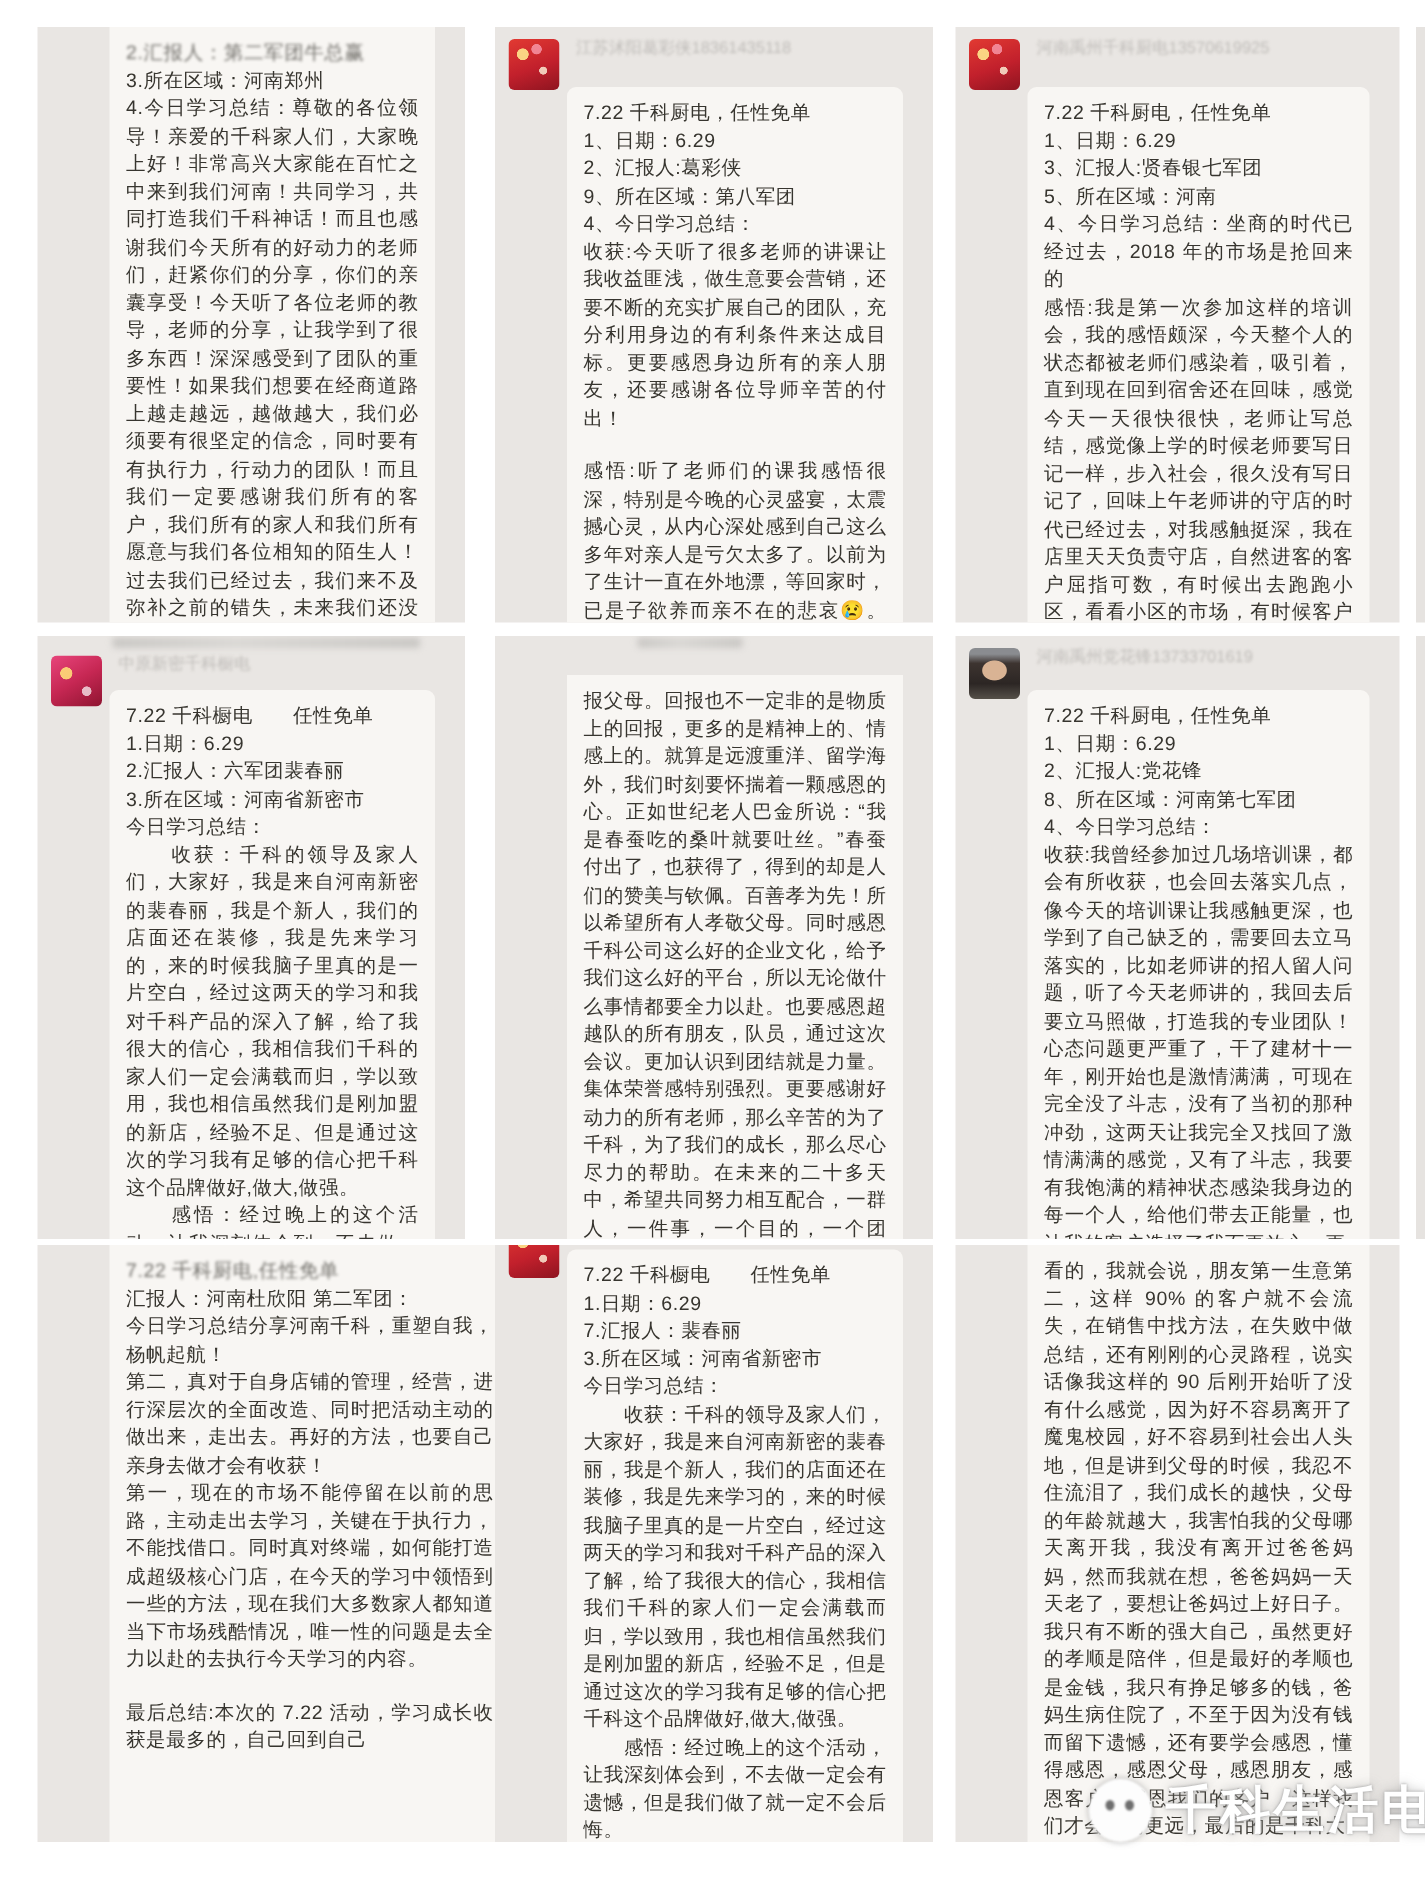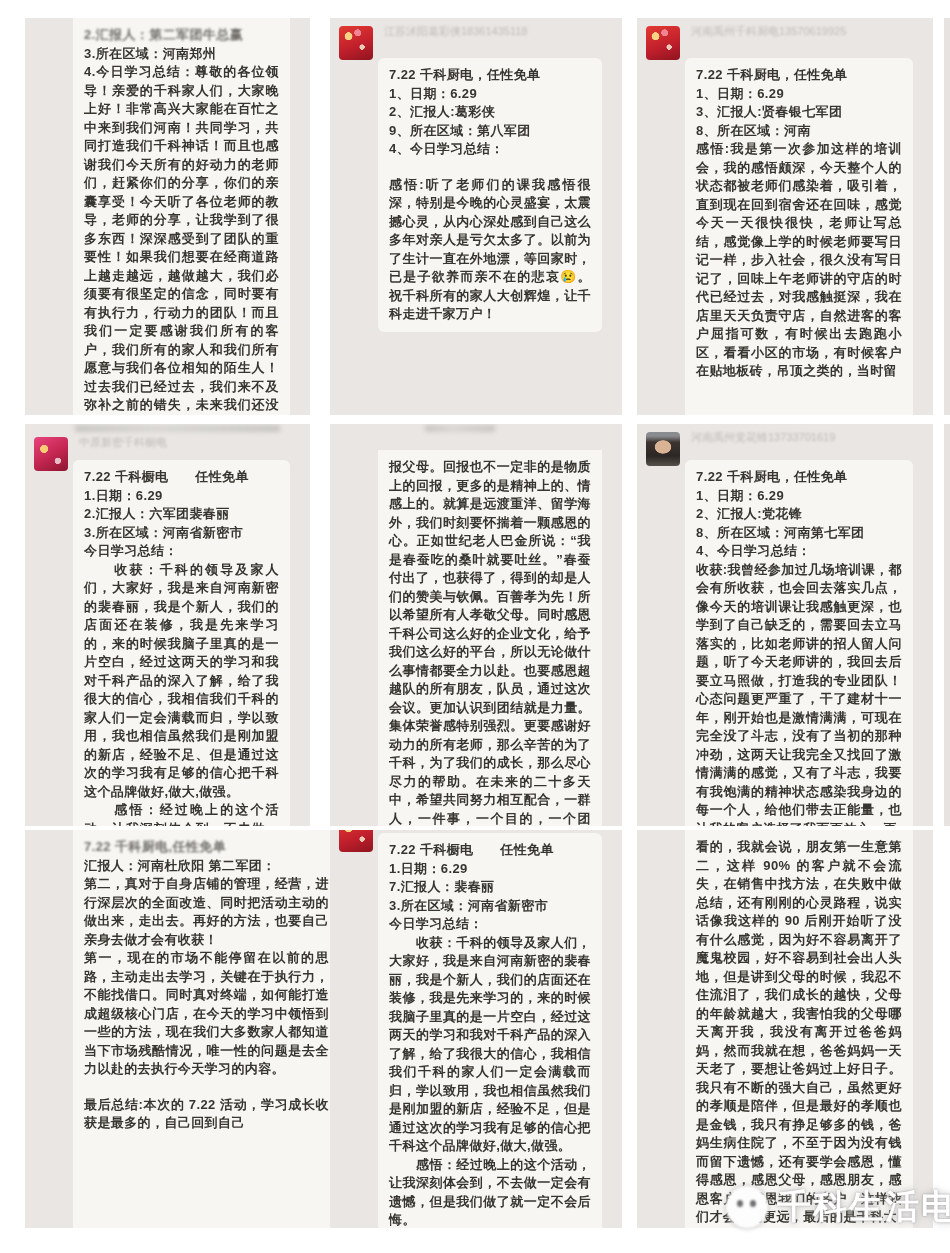--- a/index.html
+++ b/index.html
@@ -18,21 +18,21 @@
       radial-gradient(circle at 70% 70%, rgba(255,255,255,.7) 0 9%, rgba(255,255,255,0) 10%),
       linear-gradient(150deg,#e8457c,#c62753 50%,#8e1430);}
   .avatar.photo{background:
       radial-gradient(ellipse 42% 34% at 50% 44%, #d9b394 0 55%, rgba(217,179,148,0) 60%),
       linear-gradient(180deg,#8a8c90 0 12%,#3d3430 30%,#2c2624 70%,#555049 100%);}
   .username{position:absolute;left:54px;top:6px;font-size:11px;color:#b7b4b0;
             white-space:nowrap;filter:blur(1.1px);opacity:.85;}
   .bubble{position:absolute;left:48px;right:20px;background:#f8f6f3;border-radius:6px;
           padding:8px 11px;color:#37352f;font-size:13px;line-height:18.5px;
           letter-spacing:.4px;text-align:justify;word-break:break-all;
-          filter:blur(.22px);font-weight:bold;}
+          filter:blur(.22px);}
   .bubble.with-header{top:40px;}
   .bubble.no-header{top:0;border-top-left-radius:0;border-top-right-radius:0;}
   .bubble.fill-bottom{bottom:-12px;}
   .bubble p{margin:0;}
   .bubble p.mt{margin-top:17px;}
   .blurline{filter:blur(1.2px);opacity:.7;}
   .cut-top{margin-top:-7px;}
   .top-smudge{position:absolute;height:7px;border-radius:2px;
           background:linear-gradient(90deg,#c9c7c4,#d9d7d4 40%,#c9c7c4);
           filter:blur(2.2px);}
@@ -64,34 +64,36 @@
     <header class="chat-header">
       <span class="avatar festive"></span>
       <span class="username">江苏沭阳葛彩侠18361435118</span>
     </header>
     <div class="bubble with-header">
       <p>7.22 千科厨电，任性免单</p>
       <p>1、日期：6.29</p>
       <p>2、汇报人:葛彩侠</p>
       <p>9、所在区域：第八军团</p>
       <p>4、今日学习总结：</p>
+      <p>收获:今天听了很多老师的讲课让我收益匪浅，做生意要会营销，还要不断的充实扩展自己的团队，充分利用身边的有利条件来达成目标。更要感恩身边所有的亲人朋友，还要感谢各位导师辛苦的付出！</p>
       <p class="mt">感悟:听了老师们的课我感悟很深，特别是今晚的心灵盛宴，太震撼心灵，从内心深处感到自己这么多年对亲人是亏欠太多了。以前为了生计一直在外地漂，等回家时，已是子欲养而亲不在的悲哀😢。祝千科所有的家人大创辉煌，让千科走进千家万户！</p>
     </div>
   </section>
 
   <section class="panel" style="left:637px;top:18px;width:296px;height:397px">
     <header class="chat-header">
       <span class="avatar festive"></span>
       <span class="username">河南禹州千科厨电13570619925</span>
     </header>
     <div class="bubble with-header fill-bottom">
       <p>7.22 千科厨电，任性免单</p>
       <p>1、日期：6.29</p>
       <p>3、汇报人:贤春银七军团</p>
-      <p>8、所在区域：河南</p>
+      <p>5、所在区域：河南</p>
+      <p>4、今日学习总结：坐商的时代已经过去，2018 年的市场是抢回来的</p>
       <p>感悟:我是第一次参加这样的培训会，我的感悟颇深，今天整个人的状态都被老师们感染着，吸引着，直到现在回到宿舍还在回味，感觉今天一天很快很快，老师让写总结，感觉像上学的时候老师要写日记一样，步入社会，很久没有写日记了，回味上午老师讲的守店的时代已经过去，对我感触挺深，我在店里天天负责守店，自然进客的客户屈指可数，有时候出去跑跑小区，看看小区的市场，有时候客户在贴地板砖，吊顶之类的，当时留</p>
     </div>
   </section>
 
   <section class="panel" style="left:25px;top:424px;width:285px;height:402px">
     <div class="top-smudge" style="left:50px;top:1px;width:205px"></div>
     <header class="chat-header" style="top:5px">
       <span class="avatar festive-pink"></span>
       <span class="username">中原新密千科橱电</span>
     </header>
@@ -125,20 +127,21 @@
       <p>8、所在区域：河南第七军团</p>
       <p>4、今日学习总结：</p>
       <p>收获:我曾经参加过几场培训课，都会有所收获，也会回去落实几点，像今天的培训课让我感触更深，也学到了自己缺乏的，需要回去立马落实的，比如老师讲的招人留人问题，听了今天老师讲的，我回去后要立马照做，打造我的专业团队！心态问题更严重了，干了建材十一年，刚开始也是激情满满，可现在完全没了斗志，没有了当初的那种冲劲，这两天让我完全又找回了激情满满的感觉，又有了斗志，我要有我饱满的精神状态感染我身边的每一个人，给他们带去正能量，也让我的客户选择了我而更放心，更</p>
     </div>
   </section>
 
   <section class="panel" style="left:25px;top:830px;width:335px;height:398px">
     <div class="bubble no-header fill-bottom">
       <p class="blurline cut-top">7.22 千科厨电,任性免单</p>
       <p>汇报人：河南杜欣阳 第二军团：</p>
+      <p>今日学习总结分享河南千科，重塑自我，杨帆起航！</p>
       <p>第二，真对于自身店铺的管理，经营，进行深层次的全面改造、同时把活动主动的做出来，走出去。再好的方法，也要自己亲身去做才会有收获！</p>
       <p>第一，现在的市场不能停留在以前的思路，主动走出去学习，关键在于执行力，不能找借口。同时真对终端，如何能打造成超级核心门店，在今天的学习中领悟到一些的方法，现在我们大多数家人都知道当下市场残酷情况，唯一性的问题是去全力以赴的去执行今天学习的内容。</p>
       <p class="mt">最后总结:本次的 7.22 活动，学习成长收获是最多的，自己回到自己</p>
 
     </div>
   </section>
 
   <section class="panel" style="left:330px;top:830px;width:292px;height:398px">
     <header class="chat-header">
       <span class="avatar festive" style="top:-12px"></span>

